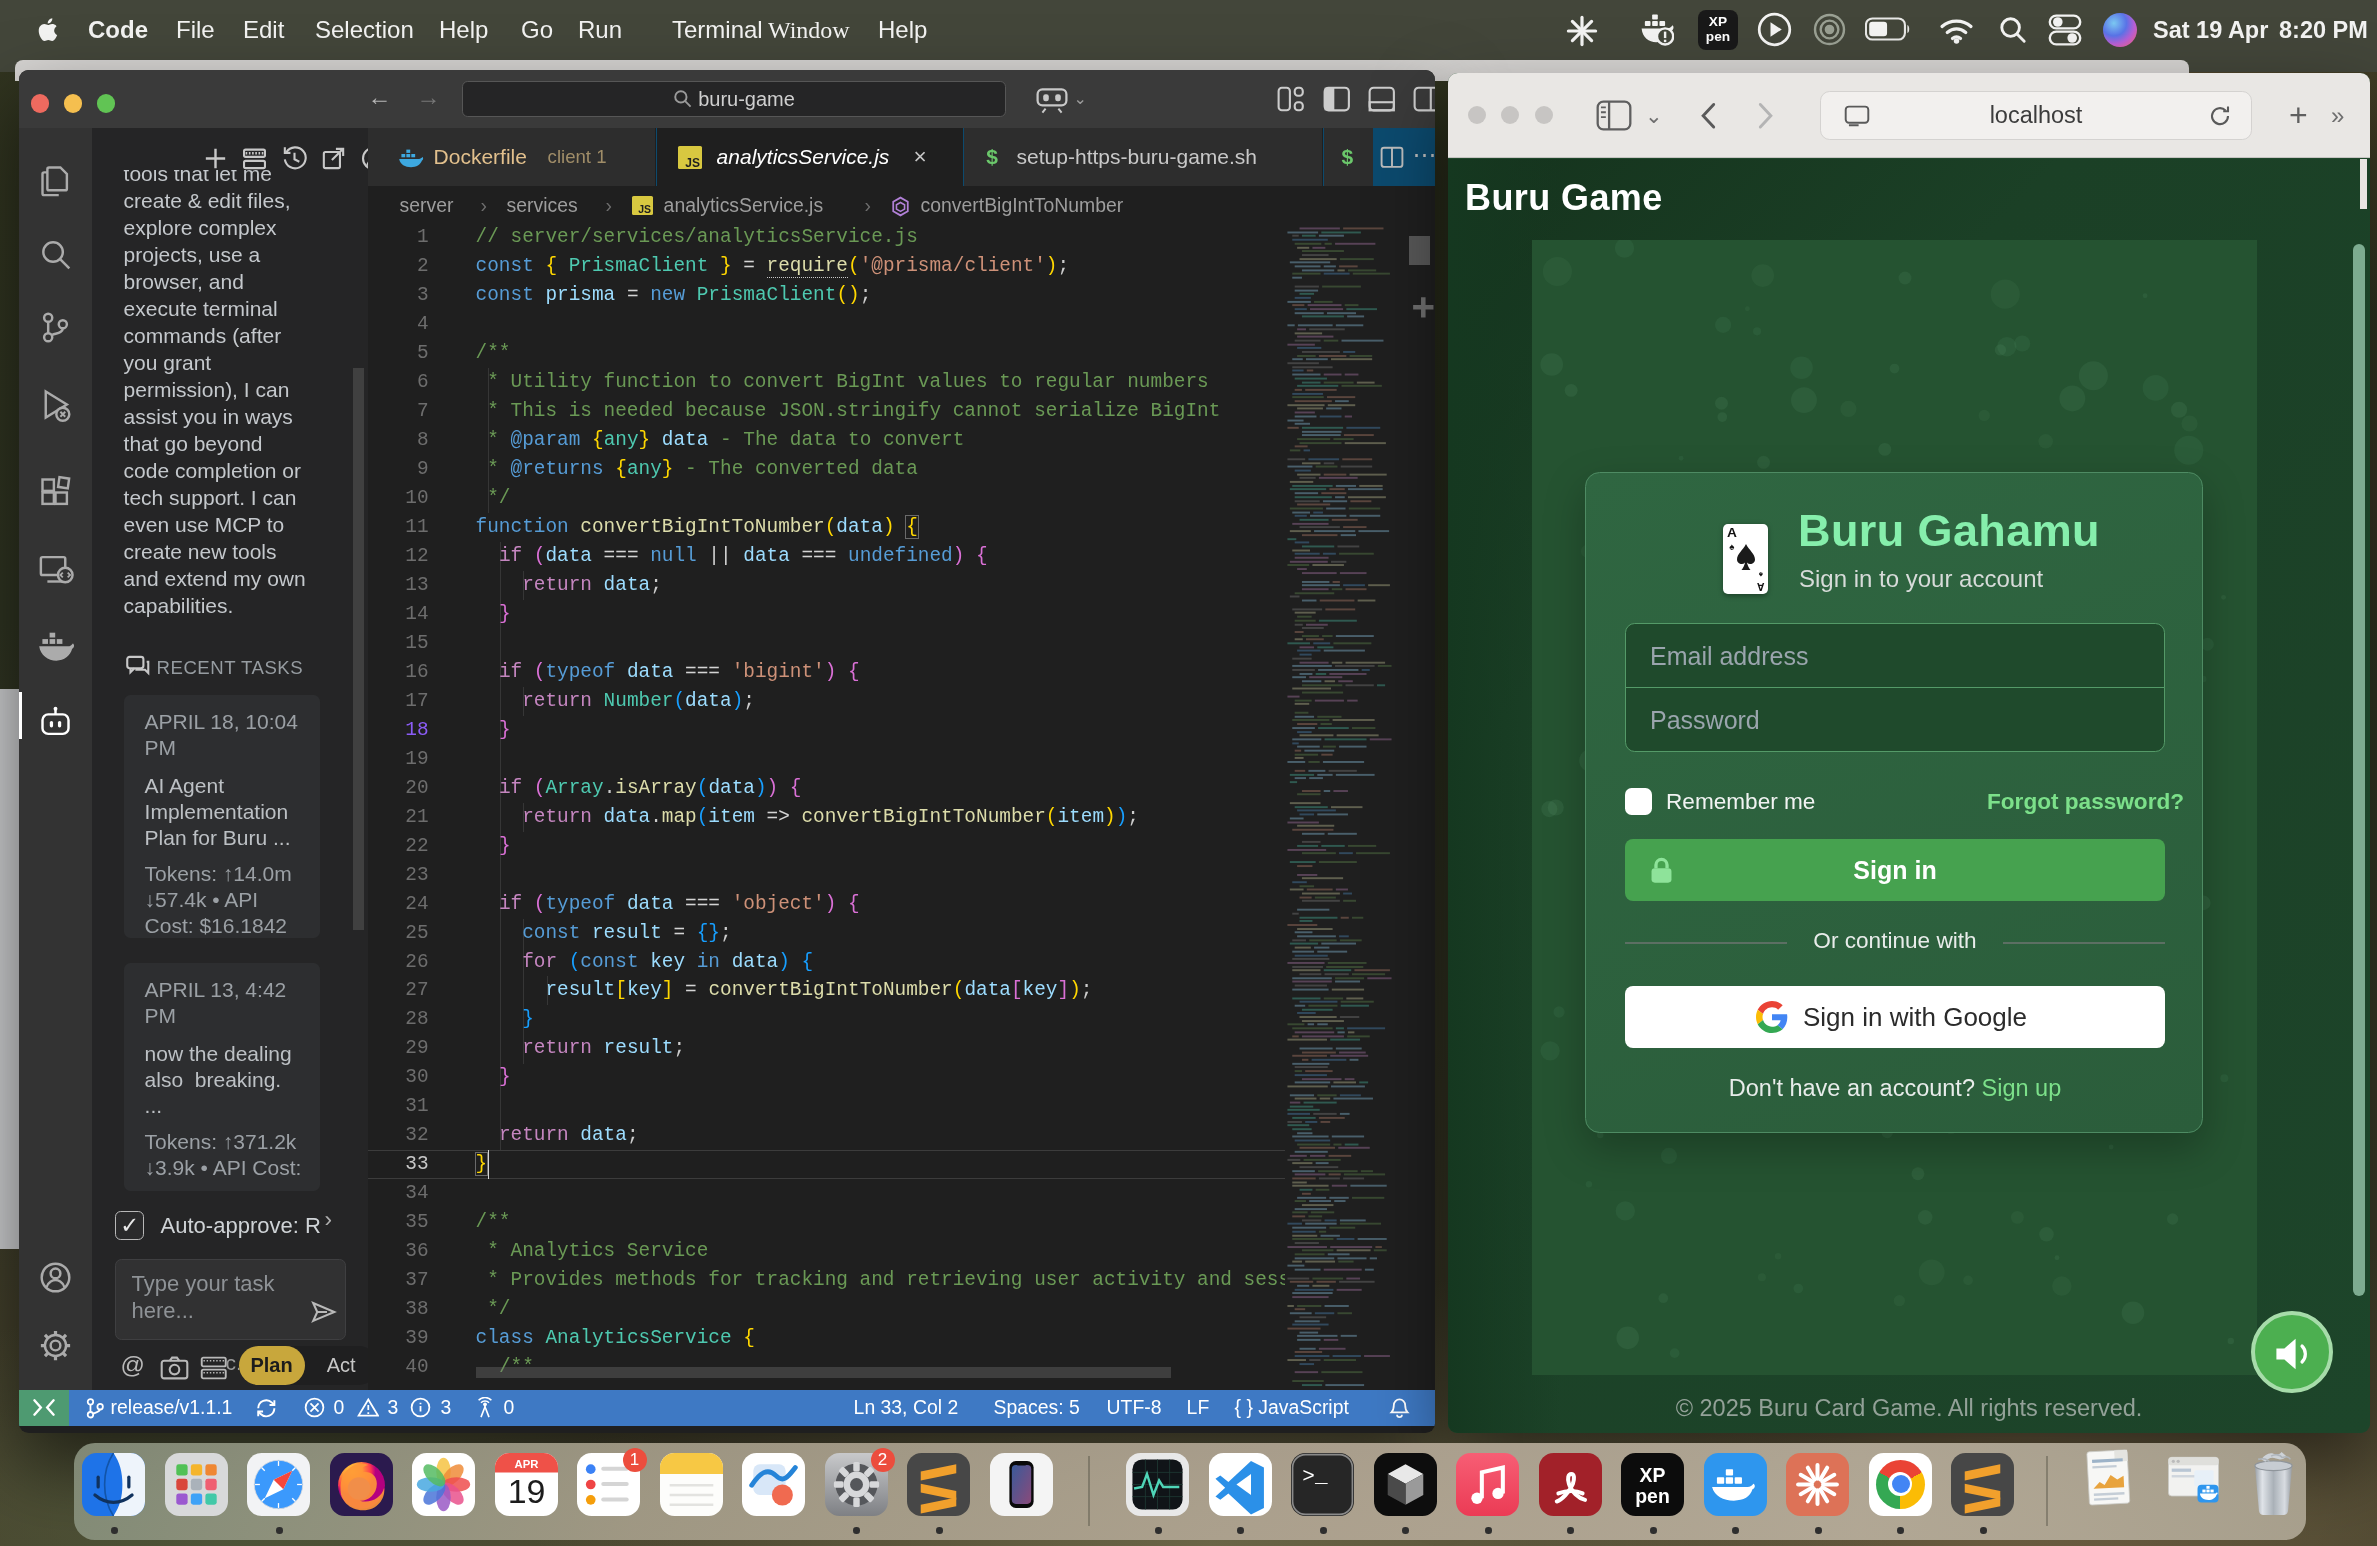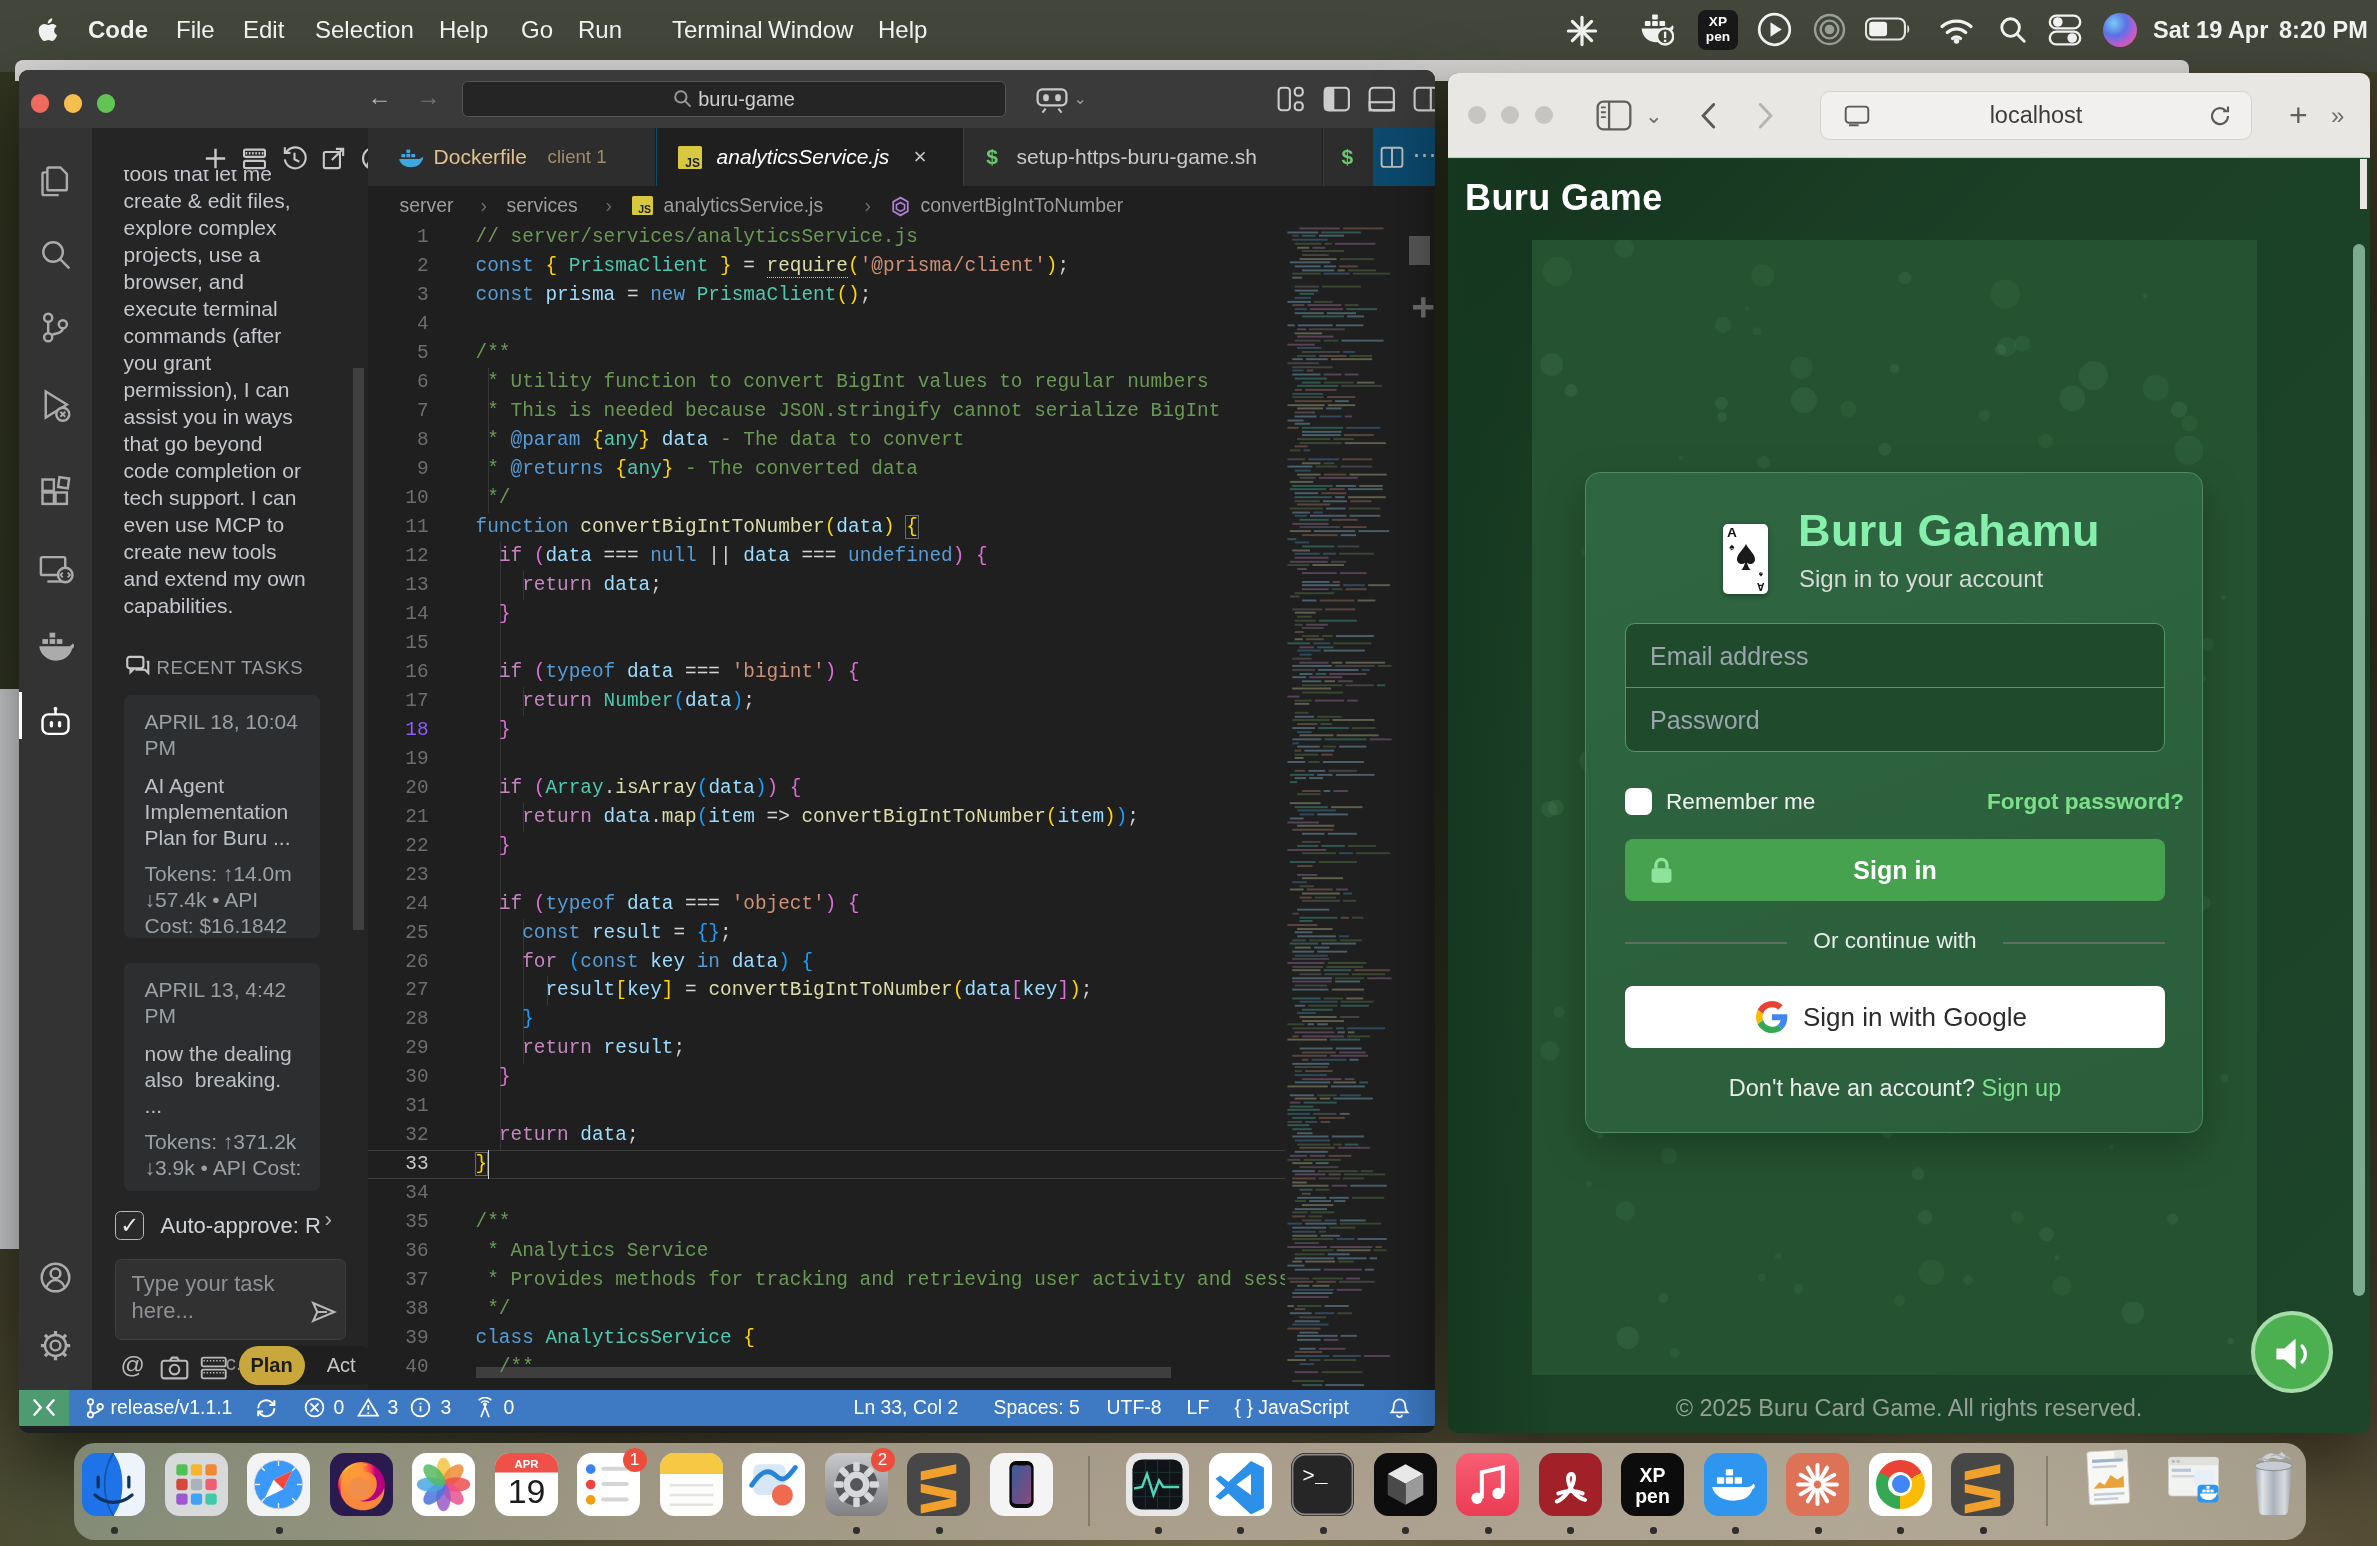--- a/index.html
+++ b/index.html
@@ -88,21 +88,21 @@
       <path fill="#f3f3f2" d="M19.3 14.8c0-3 2.5-4.5 2.6-4.6-1.4-2.1-3.6-2.4-4.4-2.4-1.9-.2-3.7 1.1-4.6 1.1-.9 0-2.4-1.1-4-1.1-2 0-3.9 1.2-5 3-2.1 3.7-.5 9.1 1.5 12.1 1 1.5 2.2 3.1 3.8 3 1.5-.1 2.1-1 3.9-1s2.3 1 4 1 2.7-1.5 3.7-2.9c1.2-1.7 1.6-3.3 1.7-3.4-.1-.1-3.2-1.3-3.2-4.8zM16.1 5.6c.8-1 1.4-2.4 1.2-3.8-1.2.1-2.7.8-3.5 1.8-.8.9-1.5 2.3-1.3 3.7 1.4.1 2.8-.7 3.6-1.7z"></path>
     </svg>
     <div class="mi" style="left:88px;font-weight:bold;">Code</div>
     <div class="mi" style="left:176px;">File</div>
     <div class="mi" style="left:243px;">Edit</div>
     <div class="mi" style="left:315px;">Selection</div>
     <div class="mi" style="left:439px;">Help</div>
     <div class="mi" style="left:521px;">Go</div>
     <div class="mi" style="left:578px;">Run</div>
     <div class="mi" style="left:672px;">Terminal</div>
-    <div class="mi" style="left:768px;">Window</div>
+    <div class="mi" style="left:768px;font-family:Liberation Serif, serif;">Window</div>
     <div class="mi" style="left:878px;">Help</div>
     <div class="mi" style="left:2153px;font-weight:600;font-size:23.5px">Sat 19 Apr</div>
     <div class="mi" style="left:2279px;font-weight:600;font-size:23.5px">8:20 PM</div>
     <svg class="abs" style="left:1566px;top:14.6px" width="32" height="32" viewBox="0 0 40 40">
       <g stroke="#f3f3f2" stroke-width="4" stroke-linecap="round">
         <line x1="20" y1="3" x2="20" y2="37"></line>
         <line x1="3" y1="20" x2="37" y2="20"></line>
         <line x1="8" y1="8" x2="32" y2="32"></line>
         <line x1="32" y1="8" x2="8" y2="32"></line>
       </g>

